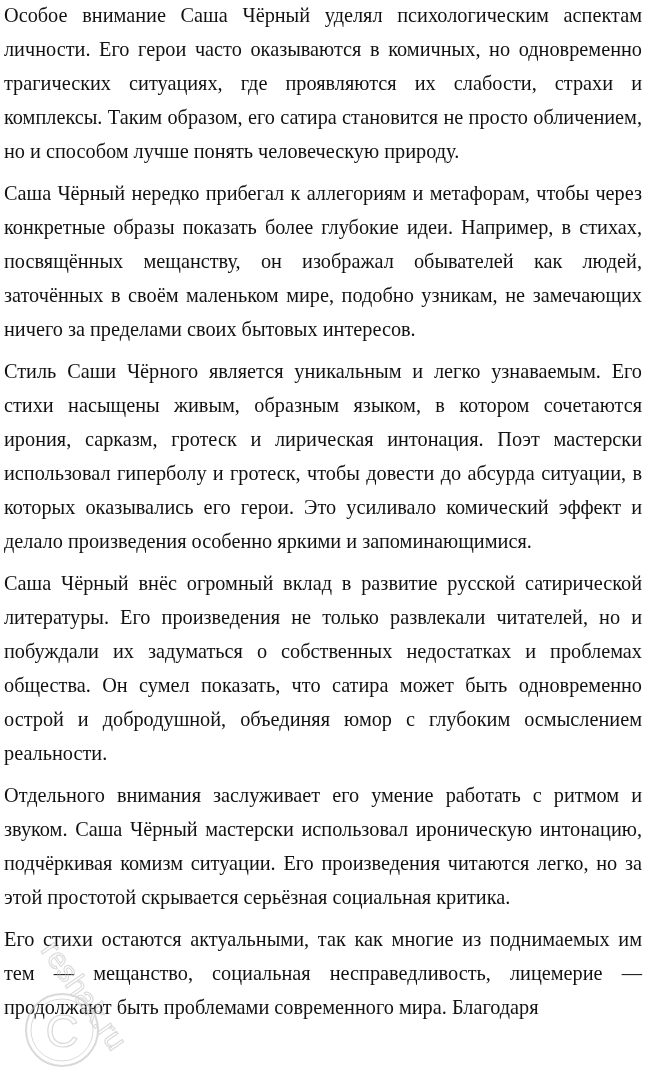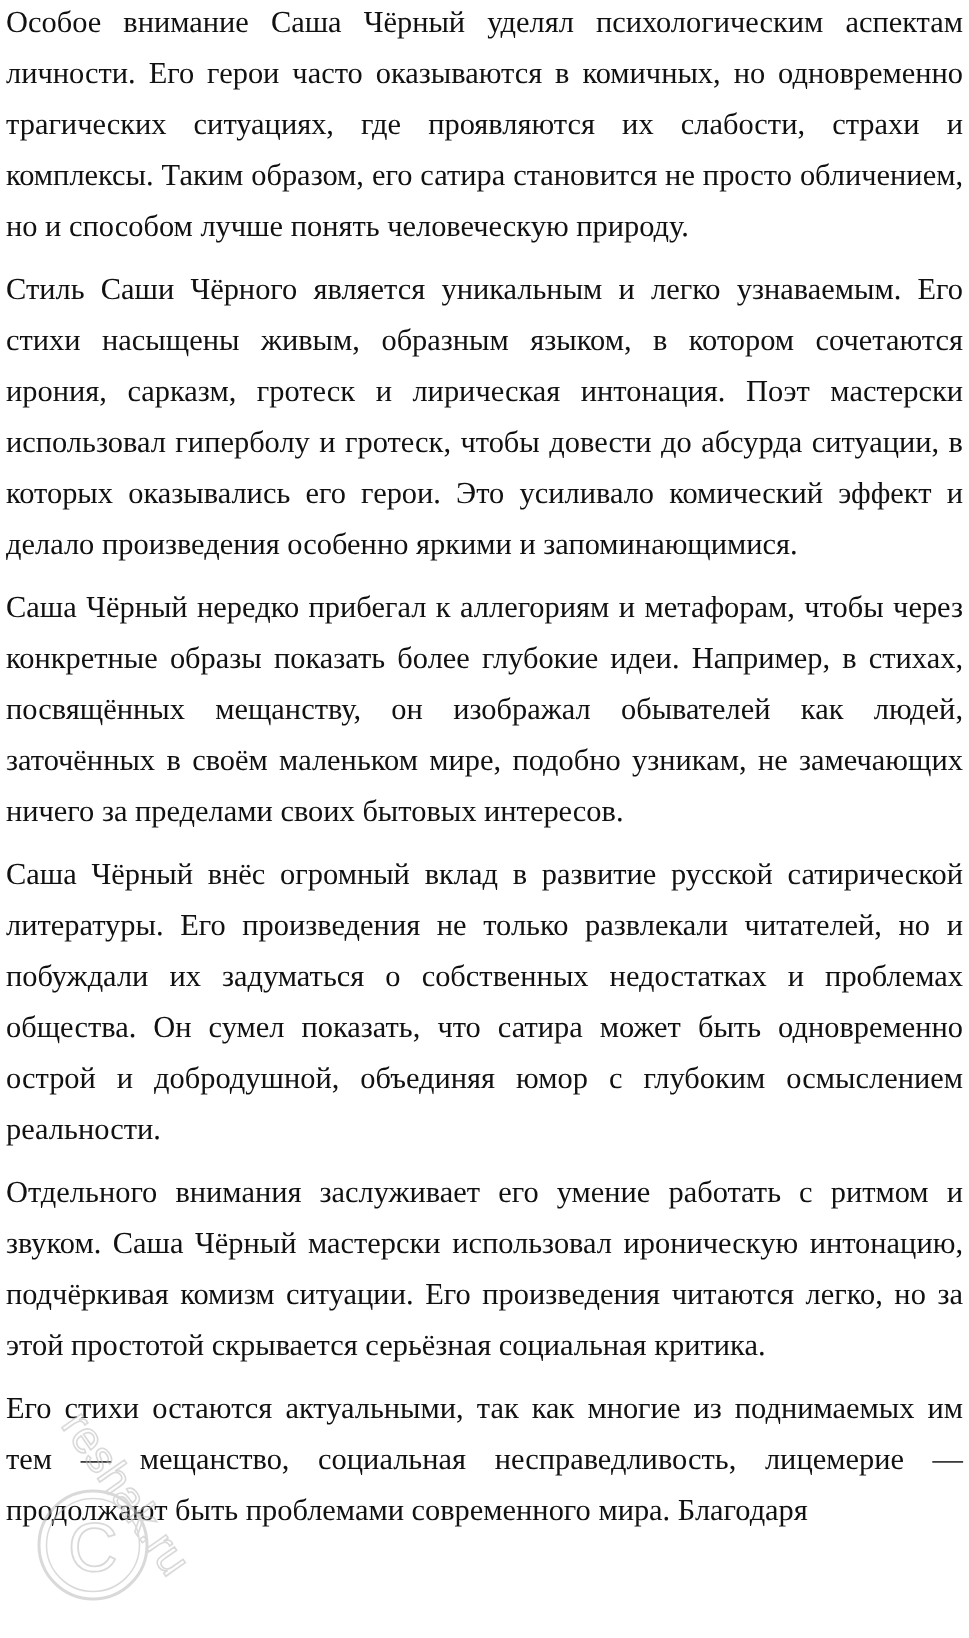--- a/index.html
+++ b/index.html
@@ -17,22 +17,22 @@
   .watermark {
     position: absolute; left: 20px; top: 930px; width: 130px; height: 150px;
     pointer-events: none; opacity: 0.55;
   }
 </style>
 </head>
 <body>
 
 <div class="doc">
   <p>Особое внимание Саша Чёрный уделял психологическим аспектам личности. Его герои часто оказываются в комичных, но одновременно трагических ситуациях, где проявляются их слабости, страхи и комплексы. Таким образом, его сатира становится не просто обличением, но и способом лучше понять человеческую природу.</p>
+  <p>Саша Чёрный нередко прибегал к аллегориям и метафорам, чтобы через конкретные образы показать более глубокие идеи. Например, в стихах, посвящённых мещанству, он изображал обывателей как людей, заточённых в своём маленьком мире, подобно узникам, не замечающих ничего за пределами своих бытовых интересов.</p>
   <p>Стиль Саши Чёрного является уникальным и легко узнаваемым. Его стихи насыщены живым, образным языком, в котором сочетаются ирония, сарказм, гротеск и лирическая интонация. Поэт мастерски использовал гиперболу и гротеск, чтобы довести до абсурда ситуации, в которых оказывались его герои. Это усиливало комический эффект и делало произведения особенно яркими и запоминающимися.</p>
-  <p>Саша Чёрный нередко прибегал к аллегориям и метафорам, чтобы через конкретные образы показать более глубокие идеи. Например, в стихах, посвящённых мещанству, он изображал обывателей как людей, заточённых в своём маленьком мире, подобно узникам, не замечающих ничего за пределами своих бытовых интересов.</p>
   <p>Саша Чёрный внёс огромный вклад в развитие русской сатирической литературы. Его произведения не только развлекали читателей, но и побуждали их задуматься о собственных недостатках и проблемах общества. Он сумел показать, что сатира может быть одновременно острой и добродушной, объединяя юмор с глубоким осмыслением реальности.</p>
   <p>Отдельного внимания заслуживает его умение работать с ритмом и звуком. Саша Чёрный мастерски использовал ироническую интонацию, подчёркивая комизм ситуации. Его произведения читаются легко, но за этой простотой скрывается серьёзная социальная критика.</p>
   <p>Его стихи остаются актуальными, так как многие из поднимаемых им тем — мещанство, социальная несправедливость, лицемерие — продолжают быть проблемами современного мира. Благодаря</p>
 </div>
 
 <div class="watermark">
   <svg width="130" height="150" viewBox="0 0 130 150">
     <circle cx="42" cy="100" r="36" fill="none" stroke="#bbbbbb" stroke-width="2"></circle>
     <circle cx="42" cy="100" r="31" fill="none" stroke="#bbbbbb" stroke-width="1"></circle>
     <text x="42" y="117" text-anchor="middle" font-family="Liberation Sans, sans-serif" font-size="46" fill="none" stroke="#bbbbbb" stroke-width="1.2">C</text>

